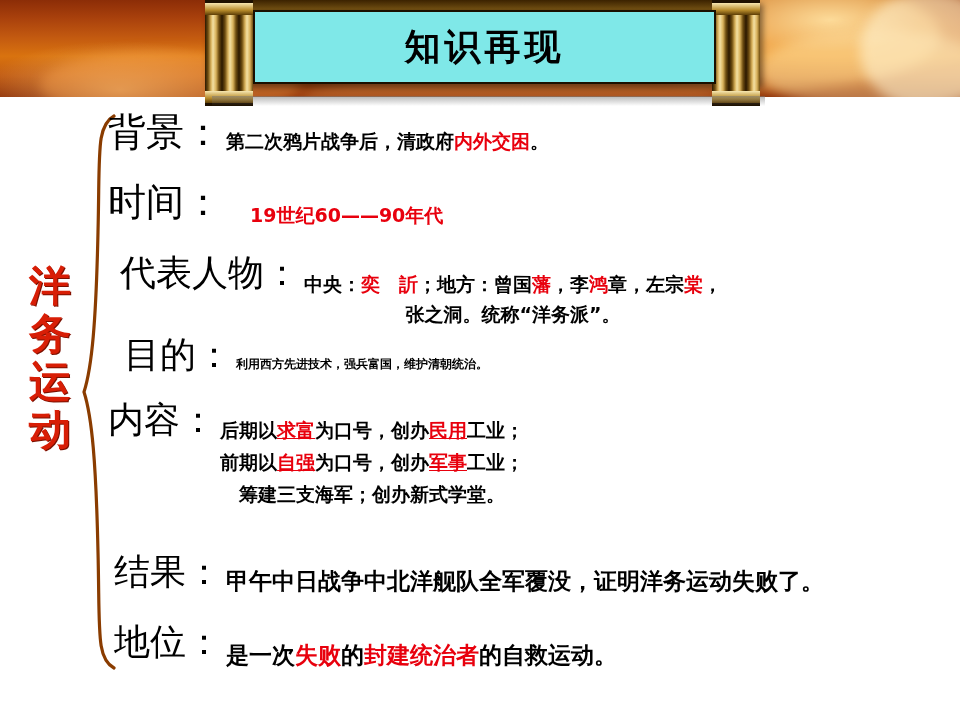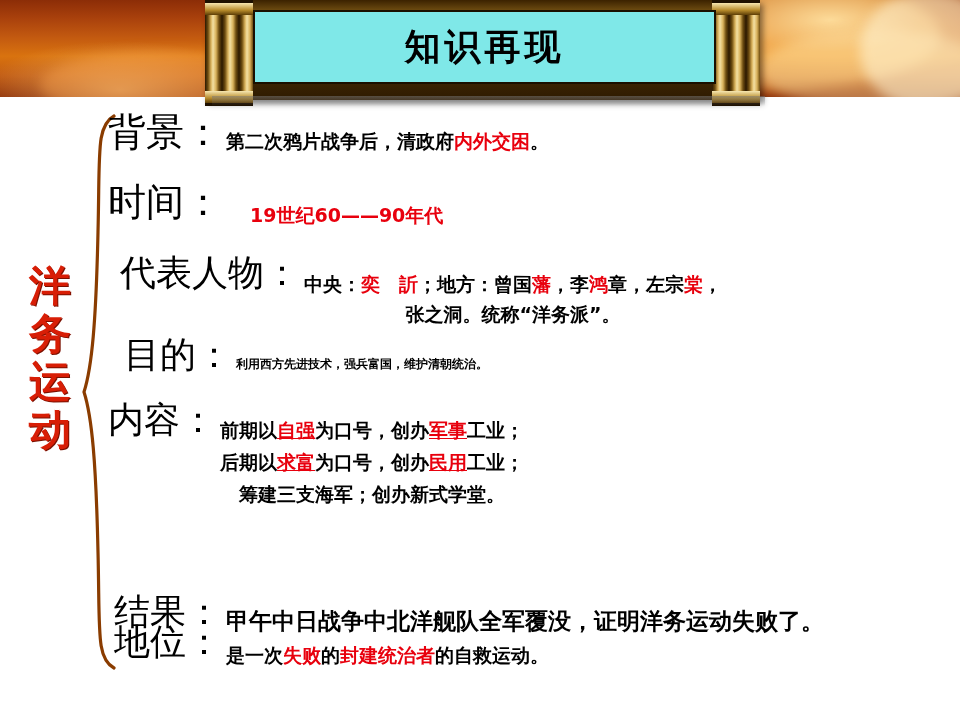--- a/index.html
+++ b/index.html
@@ -35,21 +35,21 @@
   .c1 { left: 600px; top: -20px; width: 340px; height: 110px; background: rgba(255,205,120,0.45); }
   .c2 { left: 760px; top: 30px; width: 230px; height: 80px; background: rgba(255,230,170,0.40); }
   .c3 { left: 40px;  top: 50px; width: 260px; height: 70px; background: rgba(255,170,80,0.35); }
   .c4 { left: 300px; top: 70px; width: 420px; height: 60px; background: rgba(255,190,110,0.25); }
   .c5 { left: 860px; top: -10px; width: 140px; height: 120px; background: rgba(255,245,215,0.55); }
 
   
   #title-frame {
     position: absolute;
     left: 205px; top: 0px;
-    width: 555px; height: 100px;
+    width: 555px; height: 84px;
     background: linear-gradient(180deg,#3b2200 0%, #6b4a10 10%, #2e1a00 100%);
     box-shadow: 3px 4px 6px rgba(0,0,0,0.45);
   }
   .pillar {
     position: absolute;
     top: 0;
     width: 48px;
     height: 100px;
     background: repeating-linear-gradient(90deg,
       #2b1800 0px, #6d4c10 3px, #d9b25c 6px, #f3e0a4 8px, #d9b25c 11px, #6d4c10 14px, #2b1800 17px);
@@ -135,21 +135,21 @@
   }
   .r { color: #e8000d; }
   .u { text-decoration: underline; }
 
   
   #row-bg      { left: 108px; top: 112px; }
   #row-time    { left: 108px; top: 182px; }
   #row-people  { left: 120px; top: 253px; }
   #row-purpose { left: 124px; top: 335px; }
   #row-content { left: 108px; top: 400px; }
-  #row-result  { left: 114px; top: 552px; margin-top: 40px; }
+  #row-result  { left: 114px; top: 552px; }
   #row-status  { left: 114px; top: 622px; }
   .val-wrap    { padding-top: 12px; padding-left: 4px; }
 </style>
 </head>
 <body>
 
 <div id="banner">
   <div class="cloud c1"></div>
   <div class="cloud c2"></div>
   <div class="cloud c3"></div>
@@ -205,30 +205,30 @@
     </div>
     <div class="row" id="row-purpose">
       <div class="key" style="font-size: 36px;">目的：</div>
       <div class="val val-wrap" style="font-size: 12px; padding-top: 14px;">
         <div><span>利用西方先进技术，强兵富国，维护清朝统治。</span></div>
       </div>
     </div>
     <div class="row" id="row-content">
       <div class="key" style="font-size: 36px;">内容：</div>
       <div class="val val-wrap" style="font-size: 19px; padding-top: 14px; line-height: 32px;">
+        <div><span>后期以</span><span class="r u">求富</span><span>为口号，创办</span><span class="r u">民用</span><span>工业；</span></div>
         <div><span>前期以</span><span class="r u">自强</span><span>为口号，创办</span><span class="r u">军事</span><span>工业；</span></div>
-        <div><span>后期以</span><span class="r u">求富</span><span>为口号，创办</span><span class="r u">民用</span><span>工业；</span></div>
         <div><span>筹建三支海军；创办新式学堂。</span></div>
       </div>
     </div>
     <div class="row" id="row-result">
       <div class="key" style="font-size: 36px;">结果：</div>
       <div class="val val-wrap" style="font-size: 23px; padding-top: 14px;">
         <div><span>甲午中日战争中北洋舰队全军覆没，证明洋务运动失败了。</span></div>
       </div>
     </div>
     <div class="row" id="row-status">
       <div class="key" style="font-size: 36px;">地位：</div>
-      <div class="val val-wrap" style="font-size: 19px; padding-top: 18px;">
+      <div class="val val-wrap" style="font-size: 23px; padding-top: 18px;">
         <div><span>是一次</span><span class="r">失败</span><span>的</span><span class="r">封建统治者</span><span>的自救运动。</span></div>
       </div>
     </div>
   </div>
 
 </body></html>

